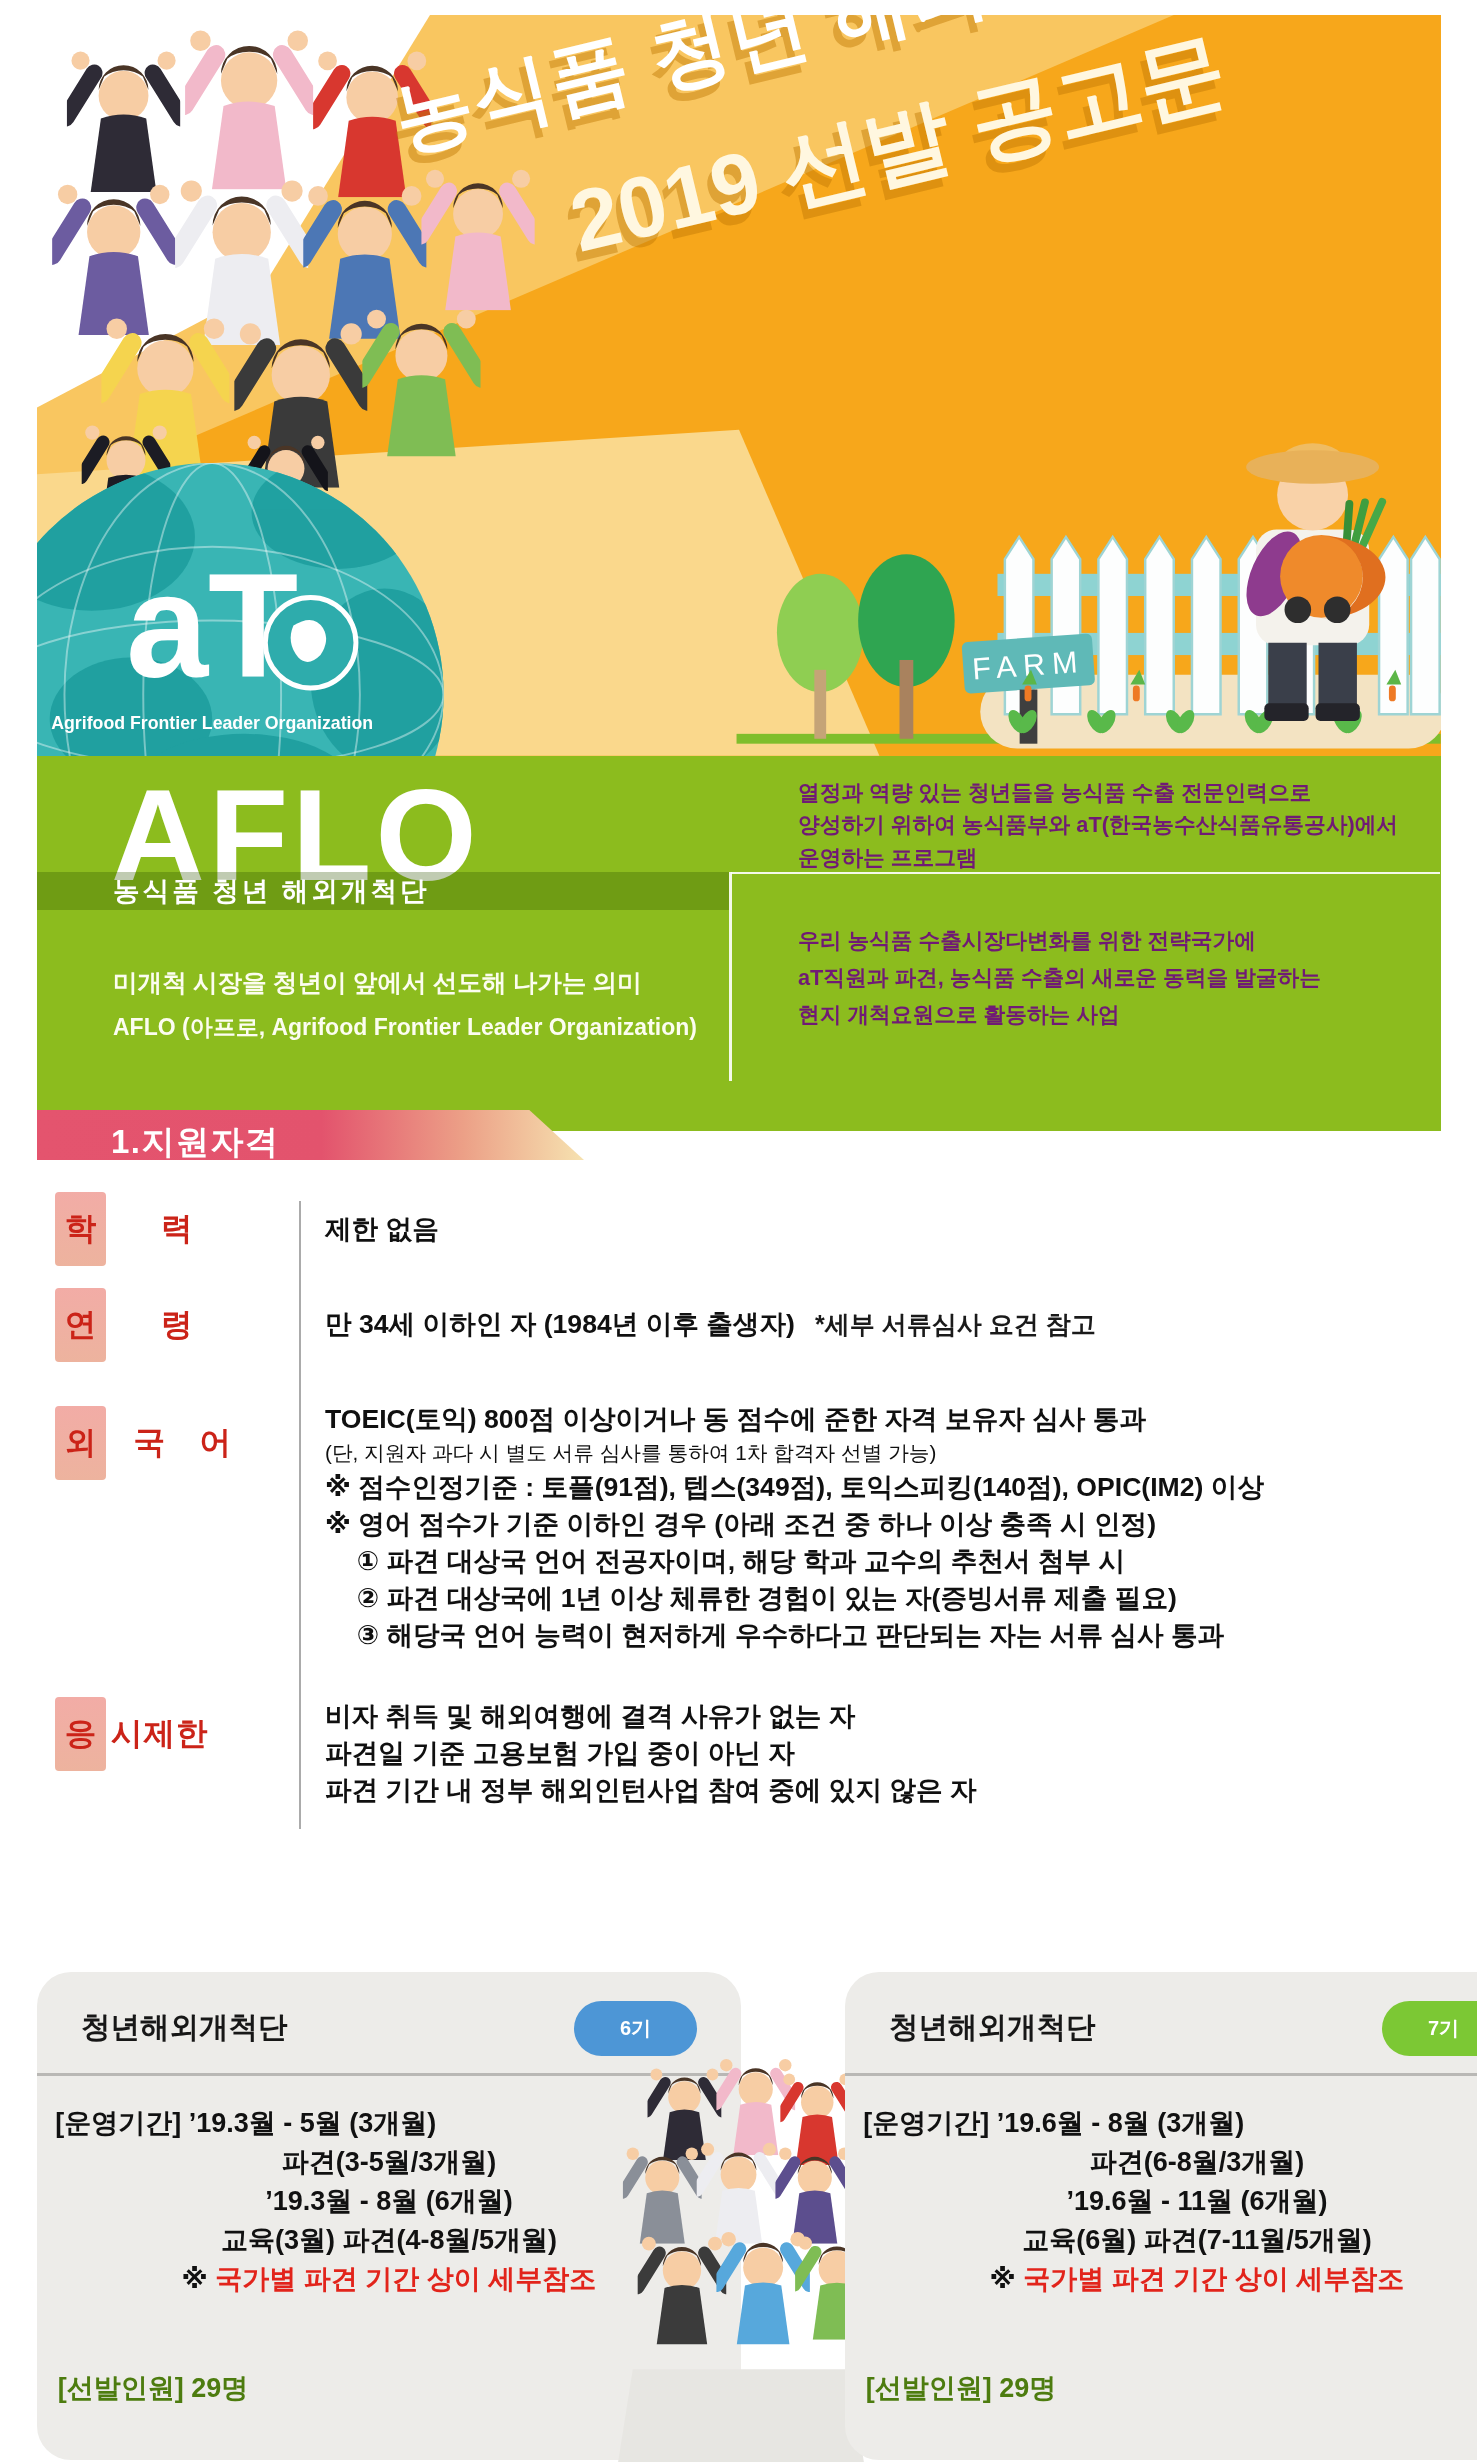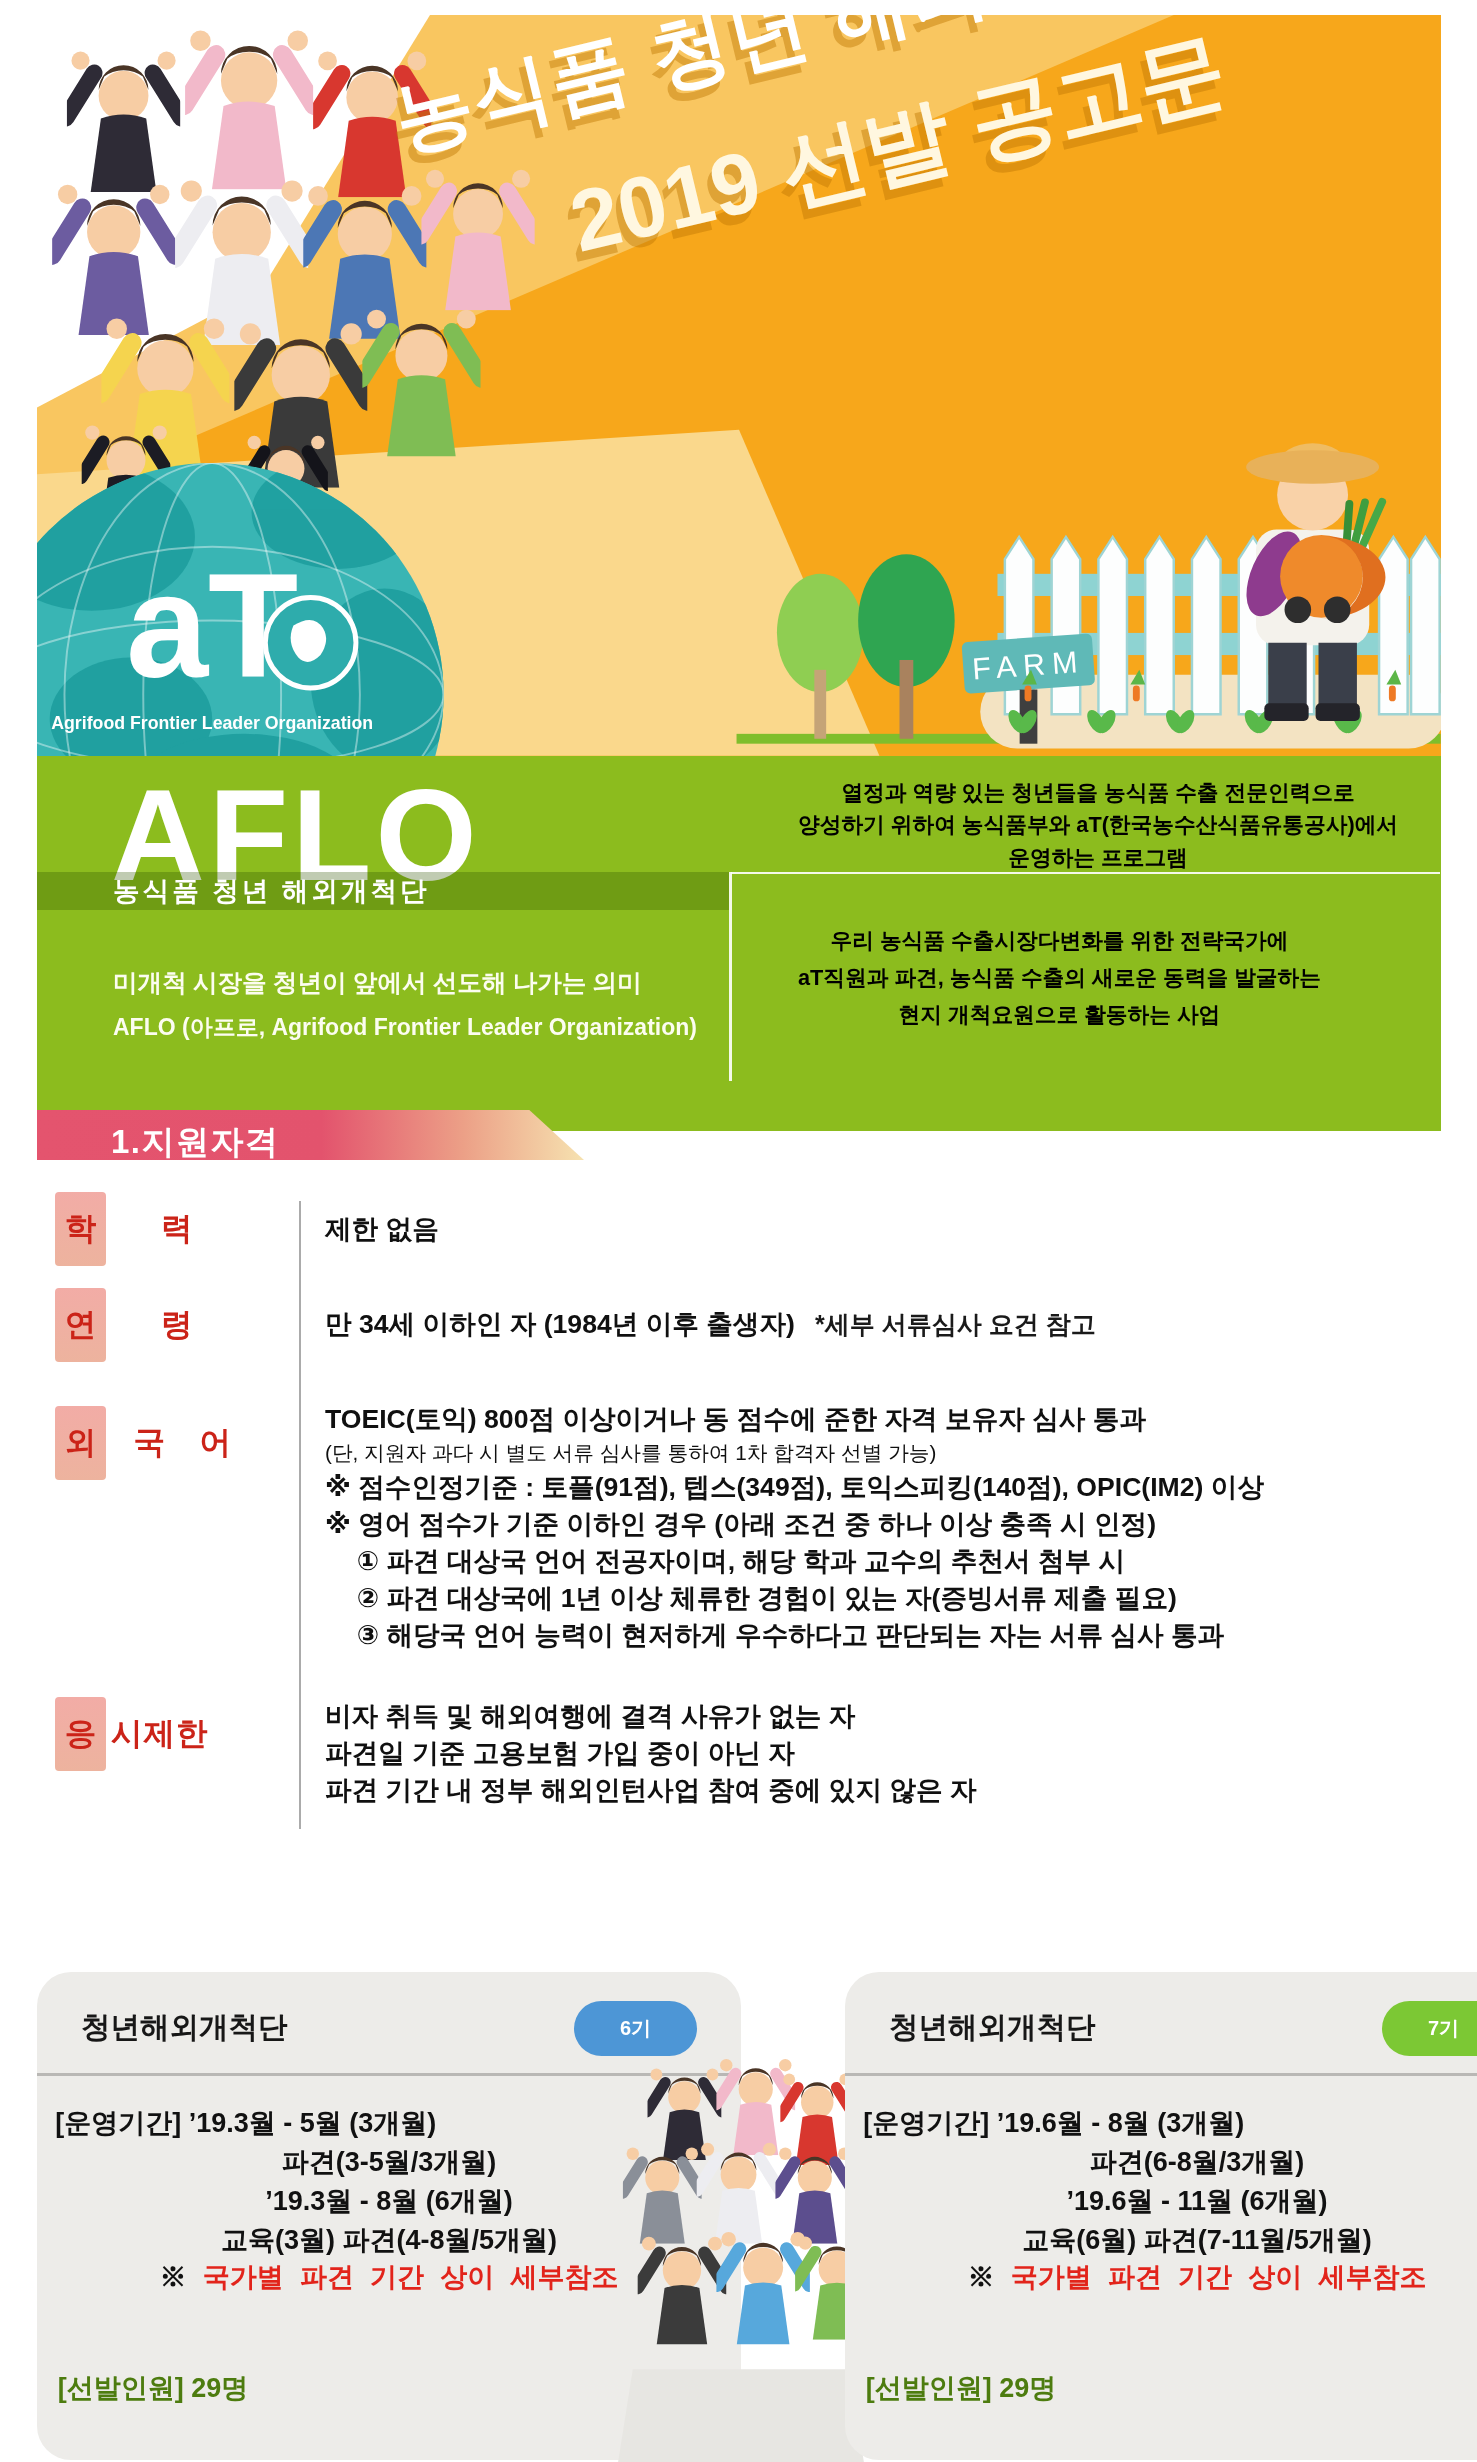--- a/index.html
+++ b/index.html
@@ -18,21 +18,21 @@
 
   
   #green{position:absolute;left:37px;top:756px;width:1404px;height:375px;background:#8CBC1E;}
   .aflo{position:absolute;left:74px;top:13.8px;font-size:130px;font-weight:900;color:#fff;letter-spacing:3.9px;line-height:1;}
   .gband{position:absolute;left:0;top:116px;width:692px;height:38px;background:rgba(47,84,0,.30);}
   .gband-label{position:absolute;left:76px;top:0;line-height:38px;font-size:26.6px;font-weight:800;color:#fff;letter-spacing:3px;}
   .meaning1{position:absolute;left:76px;top:210px;font-size:24.6px;font-weight:700;color:#FCFDF0;font-family:Liberation Serif, serif;}
   .meaning2{position:absolute;left:76px;top:256px;font-size:23px;font-weight:600;color:#FCFDF0;}
   .gdiv-v{position:absolute;left:692px;top:116px;width:2.5px;height:209px;background:rgba(255,255,255,.9);}
   .gdiv-h{position:absolute;left:694px;top:116px;width:709px;height:2px;background:rgba(255,255,255,.9);}
-  .gdesc{position:absolute;left:761px;color:#000000;font-weight:600;font-size:21.7px;text-align:center;}
+  .gdesc{position:absolute;left:761px;color:#701a75;font-weight:600;font-size:21.7px;}
   #gdesc1{top:20.7px;line-height:32.5px;}
   #gdesc2{top:166px;line-height:37px;}
 
   
   .badge{position:absolute;left:37px;width:547px;height:50px;box-sizing:border-box;padding-left:74px;
     background:linear-gradient(90deg,#E4546E 0%,#E3536D 52%,#ECA087 78%,#F6E2B0 100%);
     clip-path:polygon(0 0,90% 0,100% 100%,0 100%);
     color:#fff;font-size:33px;font-weight:800;line-height:63px;letter-spacing:1.5px;}
   #badge1{top:1110px;} #badge2{top:1867px;}
 
@@ -56,21 +56,21 @@
   
   .card{position:absolute;top:1972px;width:704px;height:488px;background:#EDECE9;border-radius:34px;overflow:hidden;}
   #card-l{left:37px;} #card-r{left:845px;}
   .card-head{position:absolute;top:28.6px;left:44px;right:44px;display:flex;align-items:center;justify-content:space-between;}
   .card-name{font-size:29.5px;font-weight:800;color:#171717;}
   .pill{width:123px;height:55px;border-radius:28.6px;color:#fff;font-size:20px;font-weight:700;display:flex;align-items:center;justify-content:center;text-align:right;}
   .pill-blue{background:#4D96D6;} .pill-green{background:#7CC834;}
   .card-div{position:absolute;top:101px;left:0;width:100%;height:3.4px;background:#B9B8B5;}
   .card-body{position:absolute;top:132px;left:12.3px;right:12.3px;font-size:27px;font-weight:600;color:#111;line-height:39px;text-align:center;}
   .cb1{text-align:left;padding-left:5.9px;}
-  .cb-note{color:#E2241B;font-family:Liberation Mono, monospace;}
+  .cb-note{color:#E2241B;}
   .cb-note .mark{color:#111;}
   .card-count{position:absolute;top:374px;left:20.7px;font-size:27px;font-weight:600;color:#4d7c0f;margin-top:24px;}
   #mid-art{position:absolute;left:618px;top:2054px;width:246px;height:409px;}
 </style>
 </head>
 <body>
 
 <div class="page">
 
   <div id="header">

